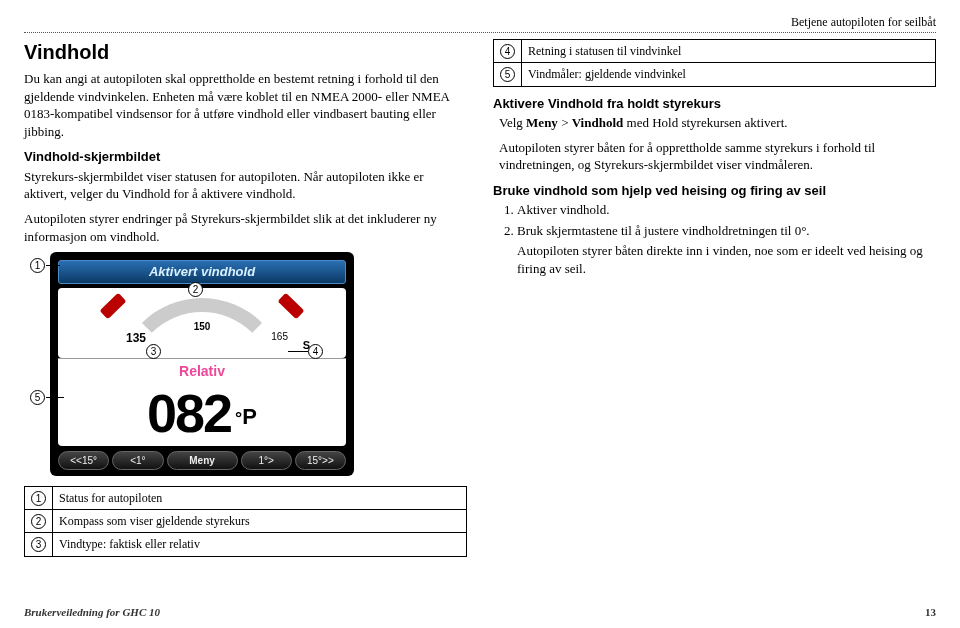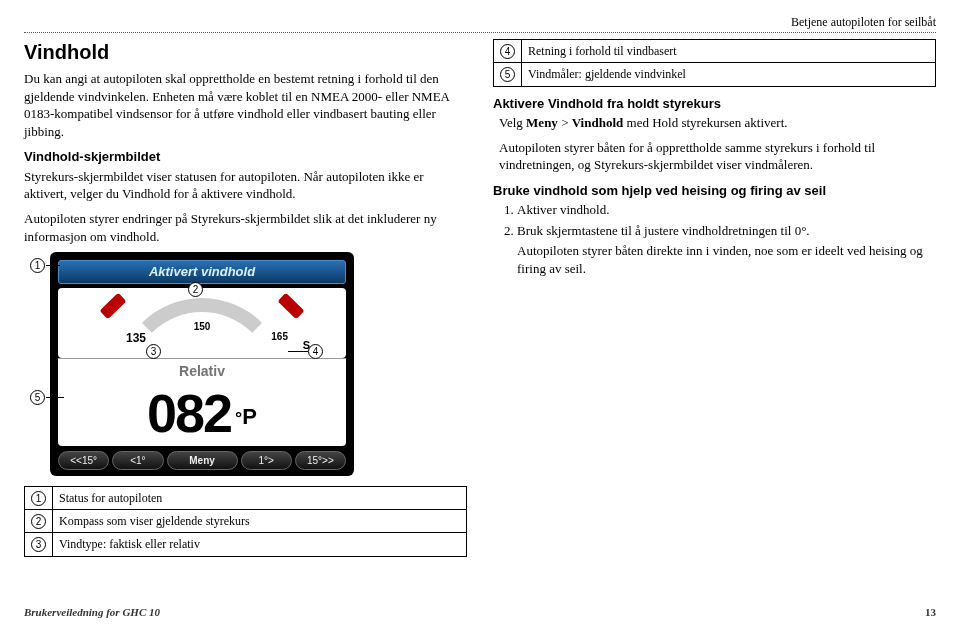--- a/index.html
+++ b/index.html
@@ -35,24 +35,24 @@
   .step-sub { margin-left: 24px; margin-bottom: 20px; }
   
   .device-wrap { position: relative; width: 280px; margin: 4px 0 10px 26px; }
   .device { width: 304px; background:#000; border-radius: 6px; padding: 8px 8px 6px 8px; color:#fff; font-family: Arial, sans-serif; }
   .dev-title-bar { background: linear-gradient(#2a6fb3,#0b3a66); border-radius: 3px; text-align:center; padding:2px 0; font-size:13px; font-weight:bold; font-style:italic; color:#d8f0ff; margin-bottom:4px; border:1px solid #4a8ac8;}
   .gauge-area { background:#fff; color:#000; border-radius:4px; padding:18px 6px 4px 6px; text-align:center; position:relative; height:70px; overflow:hidden;}
   .arc { position:absolute; top:10px; left:50%; width:170px; height:170px; margin-left:-85px; border:14px solid #ccc; border-bottom-color:transparent; border-left-color:transparent; border-right-color:transparent; border-radius:50%; transform:rotate(0deg);}
   .arc-red-l { position:absolute; top:12px; left:42px; width:26px; height:12px; background:#b00; transform:rotate(-44deg); border-radius:3px;}
   .arc-red-r { position:absolute; top:12px; right:42px; width:26px; height:12px; background:#b00; transform:rotate(44deg); border-radius:3px;}
   .tick-l { position:absolute; top:42px; left:68px; font-size:12px; font-weight:bold;}
-  .tick-r { position:absolute; top:42px; right:58px; font-size:10px; font-weight:bold;}
+  .tick-r { position:absolute; top:42px; right:58px; font-size:10px; font-weight:normal;}
   .tick-c { position:absolute; top:32px; left:50%; transform:translateX(-50%); font-size:10px; font-weight:bold;}
   .s-mark { position:absolute; top:50px; right:36px; font-size:11px; font-weight:bold;}
-  .relativ-row { background:#fff; color:#737373; text-align:center; font-weight:bold; font-size:14px; padding:3px 0; border-top:1px solid #999;}
+  .relativ-row { background:#fff; color:#ec4899; text-align:center; font-weight:bold; font-size:14px; padding:3px 0; border-top:1px solid #999;}
   .big-reading { background:#fff; color:#000; border-radius:0 0 4px 4px; display:flex; align-items:center; justify-content:center; padding:2px 0 6px 0;}
   .big-num { font-size:54px; font-weight:900; font-family:Arial Black, Arial, sans-serif; letter-spacing:-2px; line-height:1;}
   .big-unit { font-size:18px; font-weight:bold; margin-left:4px; align-self:flex-end; padding-bottom:8px;}
   .btn-row { display:flex; gap:3px; margin-top:5px;}
   .btn-row .btn { flex:1; background:linear-gradient(#444,#111); border:1px solid #666; border-radius:10px; font-size:10px; text-align:center; padding:2px 0; color:#eee;}
   .btn.mid { flex:1.4; font-weight:bold;}
   
   .overlay-num { position:absolute; width:15px; height:15px; border:1px solid #000; background:#fff; border-radius:50%; font-size:10px; line-height:14px; text-align:center; font-family:Arial,sans-serif; color:#000; z-index:5;}
   .leader { position:absolute; background:#000; height:1px; z-index:4;}
   
@@ -134,21 +134,21 @@
       </tbody>
         </table>
     </div>
   </div>
 
   <div class="col">
     <table class="callout-table">
       <tbody>
           <tr>
         <td class="num"><span class="circ-num">4</span></td>
-        <td>Retning i forhold til vindbasert</td>
+        <td>Retning i statusen til vindvinkel</td>
       </tr>
       <tr>
         <td class="num"><span class="circ-num">5</span></td>
         <td>Vindmåler: gjeldende vindvinkel</td>
       </tr>
     </tbody>
       </table>
 
     <h2 class="sub">Aktivere Vindhold fra holdt styrekurs</h2>
     <p class="indent">

